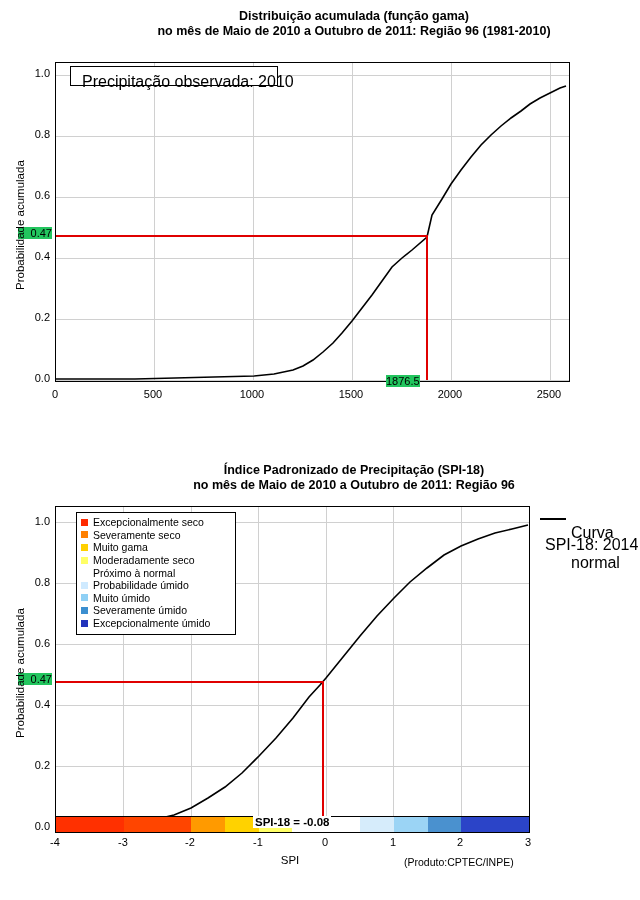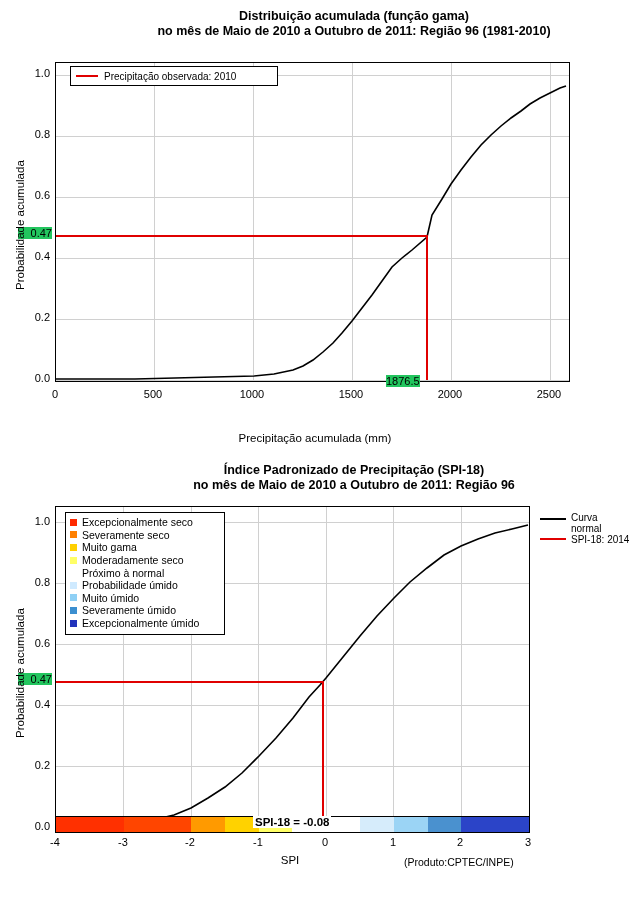--- a/index.html
+++ b/index.html
@@ -16,21 +16,21 @@
 
   .tick-lbl{position:absolute;font-size:11px;color:#000;text-align:center;}
   .ytick-lbl{position:absolute;font-size:11px;color:#000;text-align:right;}
 
   .axis-title{position:absolute;font-size:11.5px;text-align:center;}
   .ylabel{position:absolute;font-size:11.5px;transform-origin:0 0;transform:rotate(-90deg);white-space:nowrap;}
 
   .legendbox{position:absolute;border:1px solid #000;background:#fff;box-sizing:border-box;}
   .legend-row{display:flex;align-items:center;height:13px;margin:0;}
   .legend-dash{width:22px;height:0;border-top:2px solid #e00000;margin:0 6px 0 5px;}
-  .legend-txt{font-size:10px;white-space:nowrap;}
+  .legend-txt{font-size:16px;white-space:nowrap;margin-top:12px;}
 
   .redline{position:absolute;background:#e00000;}
   .val-lbl{position:absolute;font-size:11px;font-weight:normal;background:#22c55e;}
 
   .catbox{position:absolute;border:1px solid #000;background:#fff;box-sizing:border-box;padding:3px 4px;}
   .cat-row{display:flex;align-items:center;height:12.6px;}
   .cat-dot{width:7px;height:7px;margin-right:5px;flex:0 0 auto;}
   .cat-txt{font-size:10.5px;white-space:nowrap;}
 
   .rlegend{position:absolute;}
@@ -94,21 +94,20 @@
 
     <div class="tick-lbl" style="left:41px;top:388px;width:28px;">0</div>
     <div class="tick-lbl" style="left:139px;top:388px;width:28px;">500</div>
     <div class="tick-lbl" style="left:238px;top:388px;width:28px;">1000</div>
     <div class="tick-lbl" style="left:337px;top:388px;width:28px;">1500</div>
     <div class="tick-lbl" style="left:436px;top:388px;width:28px;">2000</div>
     <div class="tick-lbl" style="left:535px;top:388px;width:28px;">2500</div>
 
     <div class="val-lbl" style="left:386px;top:375px;">1876.5</div>
 
-    <div class="axis-title" style="left:155px;top:432px;width:320px;">Precipitação acumulada (mm)</div>
     <div class="ylabel" style="left:14px;top:290px;">Probabilidade acumulada</div>
   </div>
 
   <div class="panel" style="top:450px;height:450px;">
 
     <div class="title" style="top:13px;">Índice Padronizado de Precipitação (SPI-18)</div>
     <div class="title" style="top:28px;">no mês de Maio de 2010 a Outubro de 2011: Região 96</div>
 
     <div class="plotbox" style="left:55px;top:56px;width:475px;height:324px;">
       <div class="grid-v" style="left:67px;"></div>
@@ -126,21 +125,21 @@
       <div class="grid-h" style="top:15px;"></div>
 
       <svg width="473" height="322" viewBox="0 0 473 322" style="position:absolute;left:0;top:0;">
         <polyline fill="none" stroke="#000000" stroke-width="1.6" points="0,319 34,318 68,317 84,315 101,312 118,308 135,301 152,291 169,280 186,266 203,249 220,231 237,211 253,190 264,178 270,171 287,150 304,129 321,109 338,91 354,75 371,61 388,48 405,39 422,32 439,26 456,22 472,18"></polyline>
       </svg>
 
       <div class="redline" style="left:0;top:174px;width:268px;height:2px;"></div>
       <div class="redline" style="left:266px;top:174px;width:2px;height:146px;"></div>
     </div>
 
-    <div class="catbox" style="left:65px;top:62px;width:160px;height:123px;">
+    <div class="catbox" style="left:76px;top:62px;width:160px;height:123px;">
       <div class="cat-row">
           <span class="cat-dot" style="background:#ff2a00;"></span>
           <span class="cat-txt">Excepcionalmente seco</span>
         </div>
       <div class="cat-row">
           <span class="cat-dot" style="background:#ff8000;"></span>
           <span class="cat-txt">Severamente seco</span>
         </div>
       <div class="cat-row">
           <span class="cat-dot" style="background:#ffd000;"></span>

